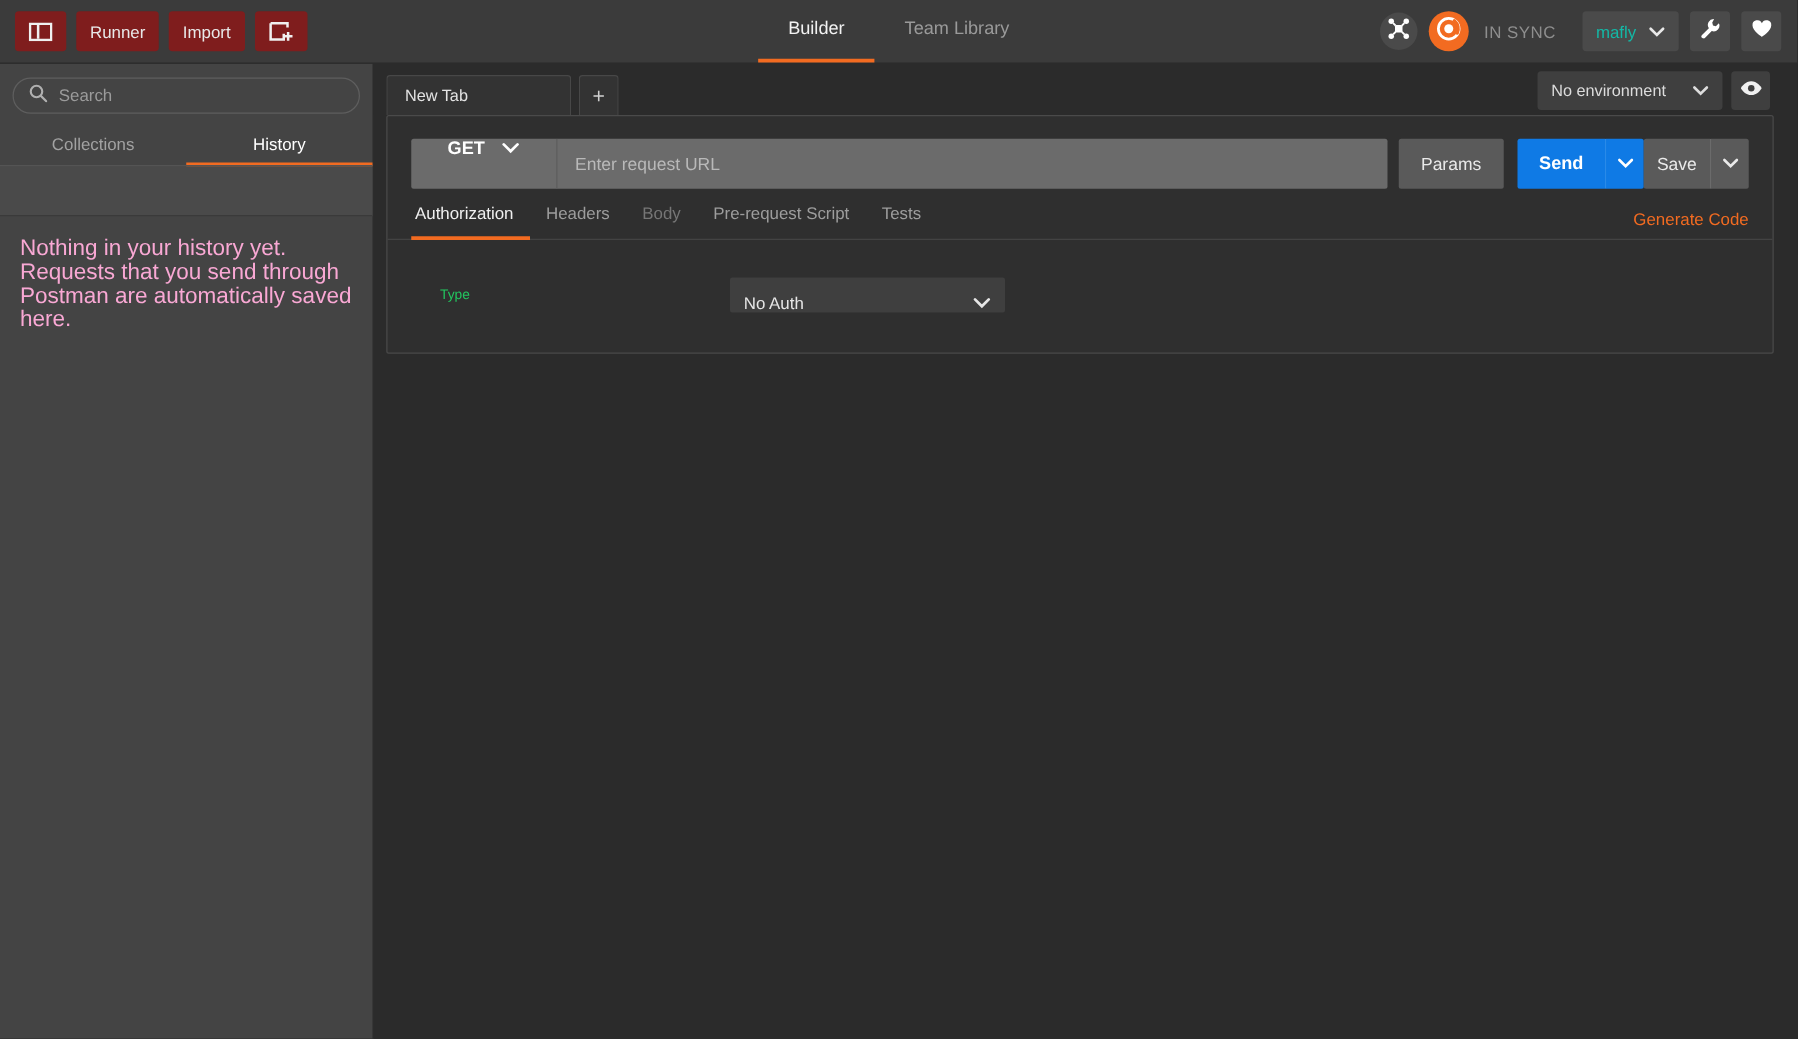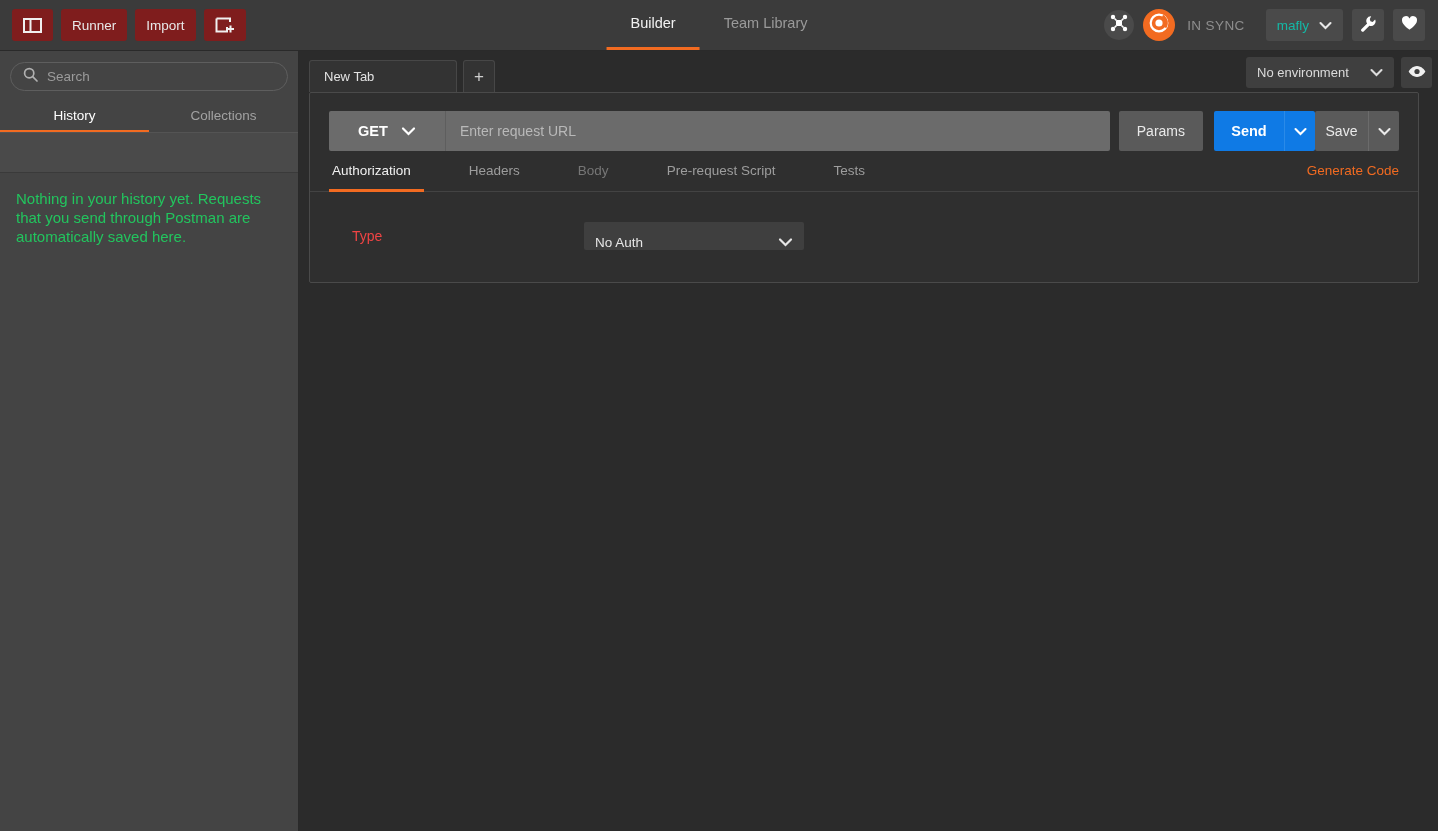--- a/index.html
+++ b/index.html
@@ -86,21 +86,21 @@
     flex: 1; display: flex; align-items: center; justify-content: center;
     font-size: 13.5px; color: #a2a2a2; cursor: pointer;
     border-bottom: 3px solid transparent;
   }
   .side-tab.active { color: #ffffff; border-bottom-color: #f26b21; }
   .side-tabs-underline {
     position: absolute; bottom: 0; left: 0; right: 0; height: 1px; background: #545454;
   }
   .side-toolbar { height: 40px; background: #4a4a4a; border-bottom: 1px solid #3a3a3a; }
   .empty-note {
-    padding: 16px 16px 0 16px; color: #22c55e; font-size: 15px; line-height: 19px;
+    padding: 16px 16px 0 16px; color: #f9a8d4; font-size: 18px; line-height: 19px;
   }
   .side-fill { flex: 1; }
 
   
   .main { flex: 1; background: #2b2b2b; display: flex; flex-direction: column; min-width: 0; }
 
   .tabstrip {
     height: 41px; display: flex; align-items: flex-end; position: relative;
     padding-left: 10px; background: #2b2b2b;
   }
@@ -112,40 +112,40 @@
     color: #e3e3e3; font-size: 13px; cursor: pointer;
   }
   .addtab {
     height: 32px; width: 32px; margin-left: 6px; background: #333333;
     border: 1px solid #474747; border-bottom: none; border-radius: 3px 3px 0 0;
     display: flex; align-items: center; justify-content: center;
     color: #cfcfcf; font-size: 17px; cursor: pointer;
   }
   .env-wrap {
     margin-left: auto; display: flex; align-items: center; gap: 7px;
-    padding-right: 6px; padding-bottom: 4px;
+    padding-right: 22px; padding-bottom: 4px;
   }
   .env-select {
     background: #3f3f3f; border-radius: 3px; height: 31px; width: 148px;
     display: flex; align-items: center; justify-content: space-between;
     padding: 0 11px; color: #dcdcdc; font-size: 13px; cursor: pointer;
   }
   .eye-btn {
     background: #3f3f3f; border-radius: 3px; width: 31px; height: 31px;
     display: flex; align-items: center; justify-content: center; cursor: pointer;
   }
 
   .reqpanel {
     margin: 0 19px 0 10px; border: 1px solid #4a4a4a; border-radius: 2px;
     background: #2f2f2f;
   }
   .urlrow { padding: 18px 19px 0 19px; display: flex; align-items: center; }
   .url-group { flex: 1; display: flex; height: 40px; background: #6b6b6b; border-radius: 2px; overflow: hidden; }
   .method {
-    width: 117px; display: flex; align-items: center; justify-content: center; gap: 13px;
+    width: 117px; display: flex; align-items: flex-start; justify-content: center; gap: 13px;
     color: #ffffff; font-size: 14.5px; font-weight: bold; cursor: pointer;
     border-right: 1px solid #5e5e5e;
   }
   .url-input {
     flex: 1; background: transparent; border: none; outline: none;
     padding: 0 14px; color: #f0f0f0; font-size: 14px;
     font-family: "Liberation Sans", sans-serif;
   }
   .url-input::placeholder { color: #b9b9b9; }
   .params-btn {
@@ -167,35 +167,35 @@
   .save-btn {
     height: 40px; width: 53px; background: #5a5a5a; color: #eaeaea;
     font-size: 14px; display: flex; align-items: center; justify-content: center;
     border-radius: 2px 0 0 2px; cursor: pointer;
   }
   .save-caret {
     height: 40px; width: 31px; background: #5a5a5a; border-left: 1px solid #6b6b6b;
     display: flex; align-items: center; justify-content: center; border-radius: 0 2px 2px 0; cursor: pointer;
   }
 
-  .reqtabs { display: flex; align-items: flex-start; padding: 12px 19px 0 19px; position: relative; gap: 32px; }
+  .reqtabs { display: flex; align-items: flex-end; padding: 12px 19px 0 19px; position: relative; }
   .reqtabs-line { position: absolute; left: 0; right: 0; bottom: 0; height: 1px; background: #434343; }
   .rtab {
     font-size: 13.5px; color: #9d9d9d; padding: 0 13px 11px 13px; cursor: pointer;
     border-bottom: 3px solid transparent; position: relative; z-index: 2;
   }
   .rtab:first-child { padding-left: 3px; }
   .rtab.active { color: #f0f0f0; border-bottom-color: #f26b21; }
   .rtab.dim { color: #767676; }
   .gencode {
     margin-left: auto; color: #f26b21; font-size: 13.5px; padding-bottom: 9px; cursor: pointer;
   }
 
   .authbody { padding: 30px 19px 32px 19px; display: flex; align-items: center; }
-  .type-label { color: #ef4444; font-size: 14px; width: 255px; padding-left: 23px; }
+  .type-label { color: #22c55e; font-size: 11px; width: 255px; padding-left: 23px; }
   .auth-select {
     width: 220px; height: 28px; background: #3f3f3f; border-radius: 2px;
     display: flex; align-items: flex-end; justify-content: space-between;
     padding: 0 11px; color: #e6e6e6; font-size: 13.5px; cursor: pointer;
   }
   .main-fill { flex: 1; }
 </style>
 </head>
 <body>
 
@@ -293,25 +293,25 @@
             <svg width="15" height="15" viewBox="0 0 15 15">
               <circle cx="6.2" cy="6.2" r="4.6" fill="none" stroke="#b0b0b0" stroke-width="1.7"></circle>
               <line x1="9.7" y1="9.7" x2="14" y2="14" stroke="#b0b0b0" stroke-width="1.7" stroke-linecap="round"></line>
             </svg>
           </span>
           <input type="text" placeholder="Search" style="">
         </div>
       </div>
 
       <div class="side-tabs">
+        <div class="side-tab">
+          <span>Collections</span>
+        </div>
         <div class="side-tab active">
           <span>History</span>
-        </div>
-        <div class="side-tab">
-          <span>Collections</span>
         </div>
         <div class="side-tabs-underline"></div>
       </div>
 
       <div class="side-toolbar"></div>
 
       <div class="empty-note">Nothing in your history yet. Requests that you send through Postman are automatically saved here.</div>
       <div class="side-fill"></div>
     </div>
 

